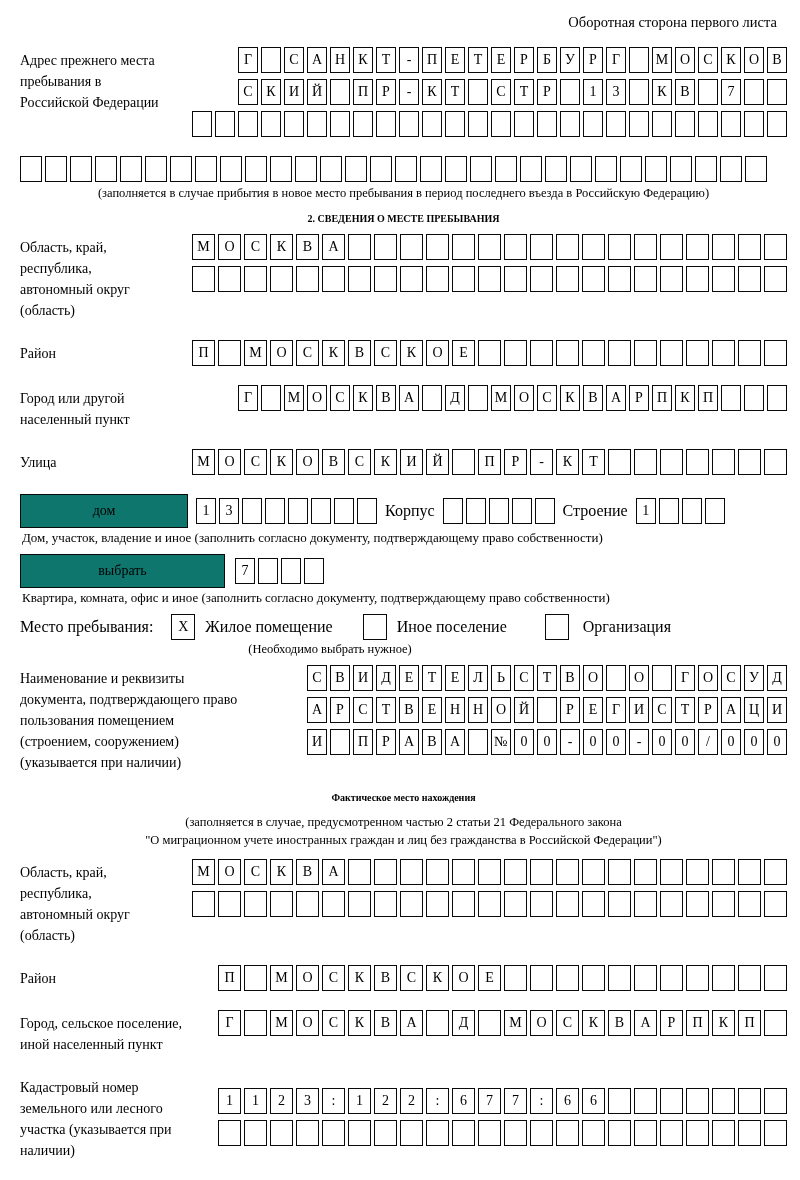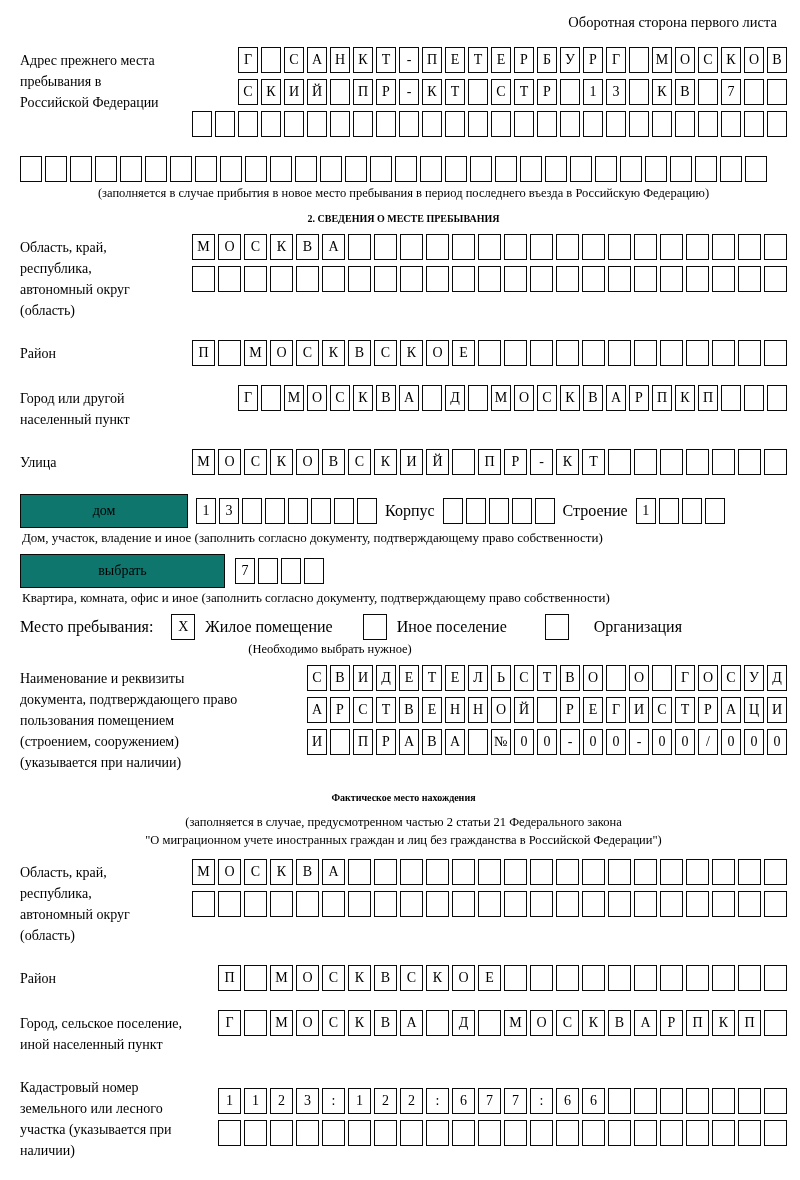--- a/index.html
+++ b/index.html
@@ -366,21 +366,21 @@
   </div>
   <div class="caption-left">Квартира, комната, офис и иное (заполнить согласно документу, подтверждающему право собственности)</div>
 
   <div class="inline-row">
     <span class="inline-label" style="margin-left:0">Место пребывания:</span>
     <span class="chk">X</span>
     <span class="inline-label" style="margin-left:0">Жилое помещение</span>
     <span class="chk" style="margin-left:22px"></span>
     <span class="inline-label" style="margin-left:0">Иное поселение</span>
     <span class="chk" style="margin-left:30px"></span>
-    <span class="inline-label" style="margin-left:15px">Организация</span>
+    <span class="inline-label" style="margin-left:4px">Организация</span>
   </div>
   <div class="chk-caption">(Необходимо выбрать нужное)</div>
 
   <div class="field">
     <div class="flabel" style="width:218px">Наименование и реквизиты документа, подтверждающего право пользования помещением (строением, сооружением) (указывается при наличии)</div>
     <div class="rows">
       <div class="boxes sz-s">
           <span class="cbox">С</span>
           <span class="cbox">В</span>
           <span class="cbox">И</span>

